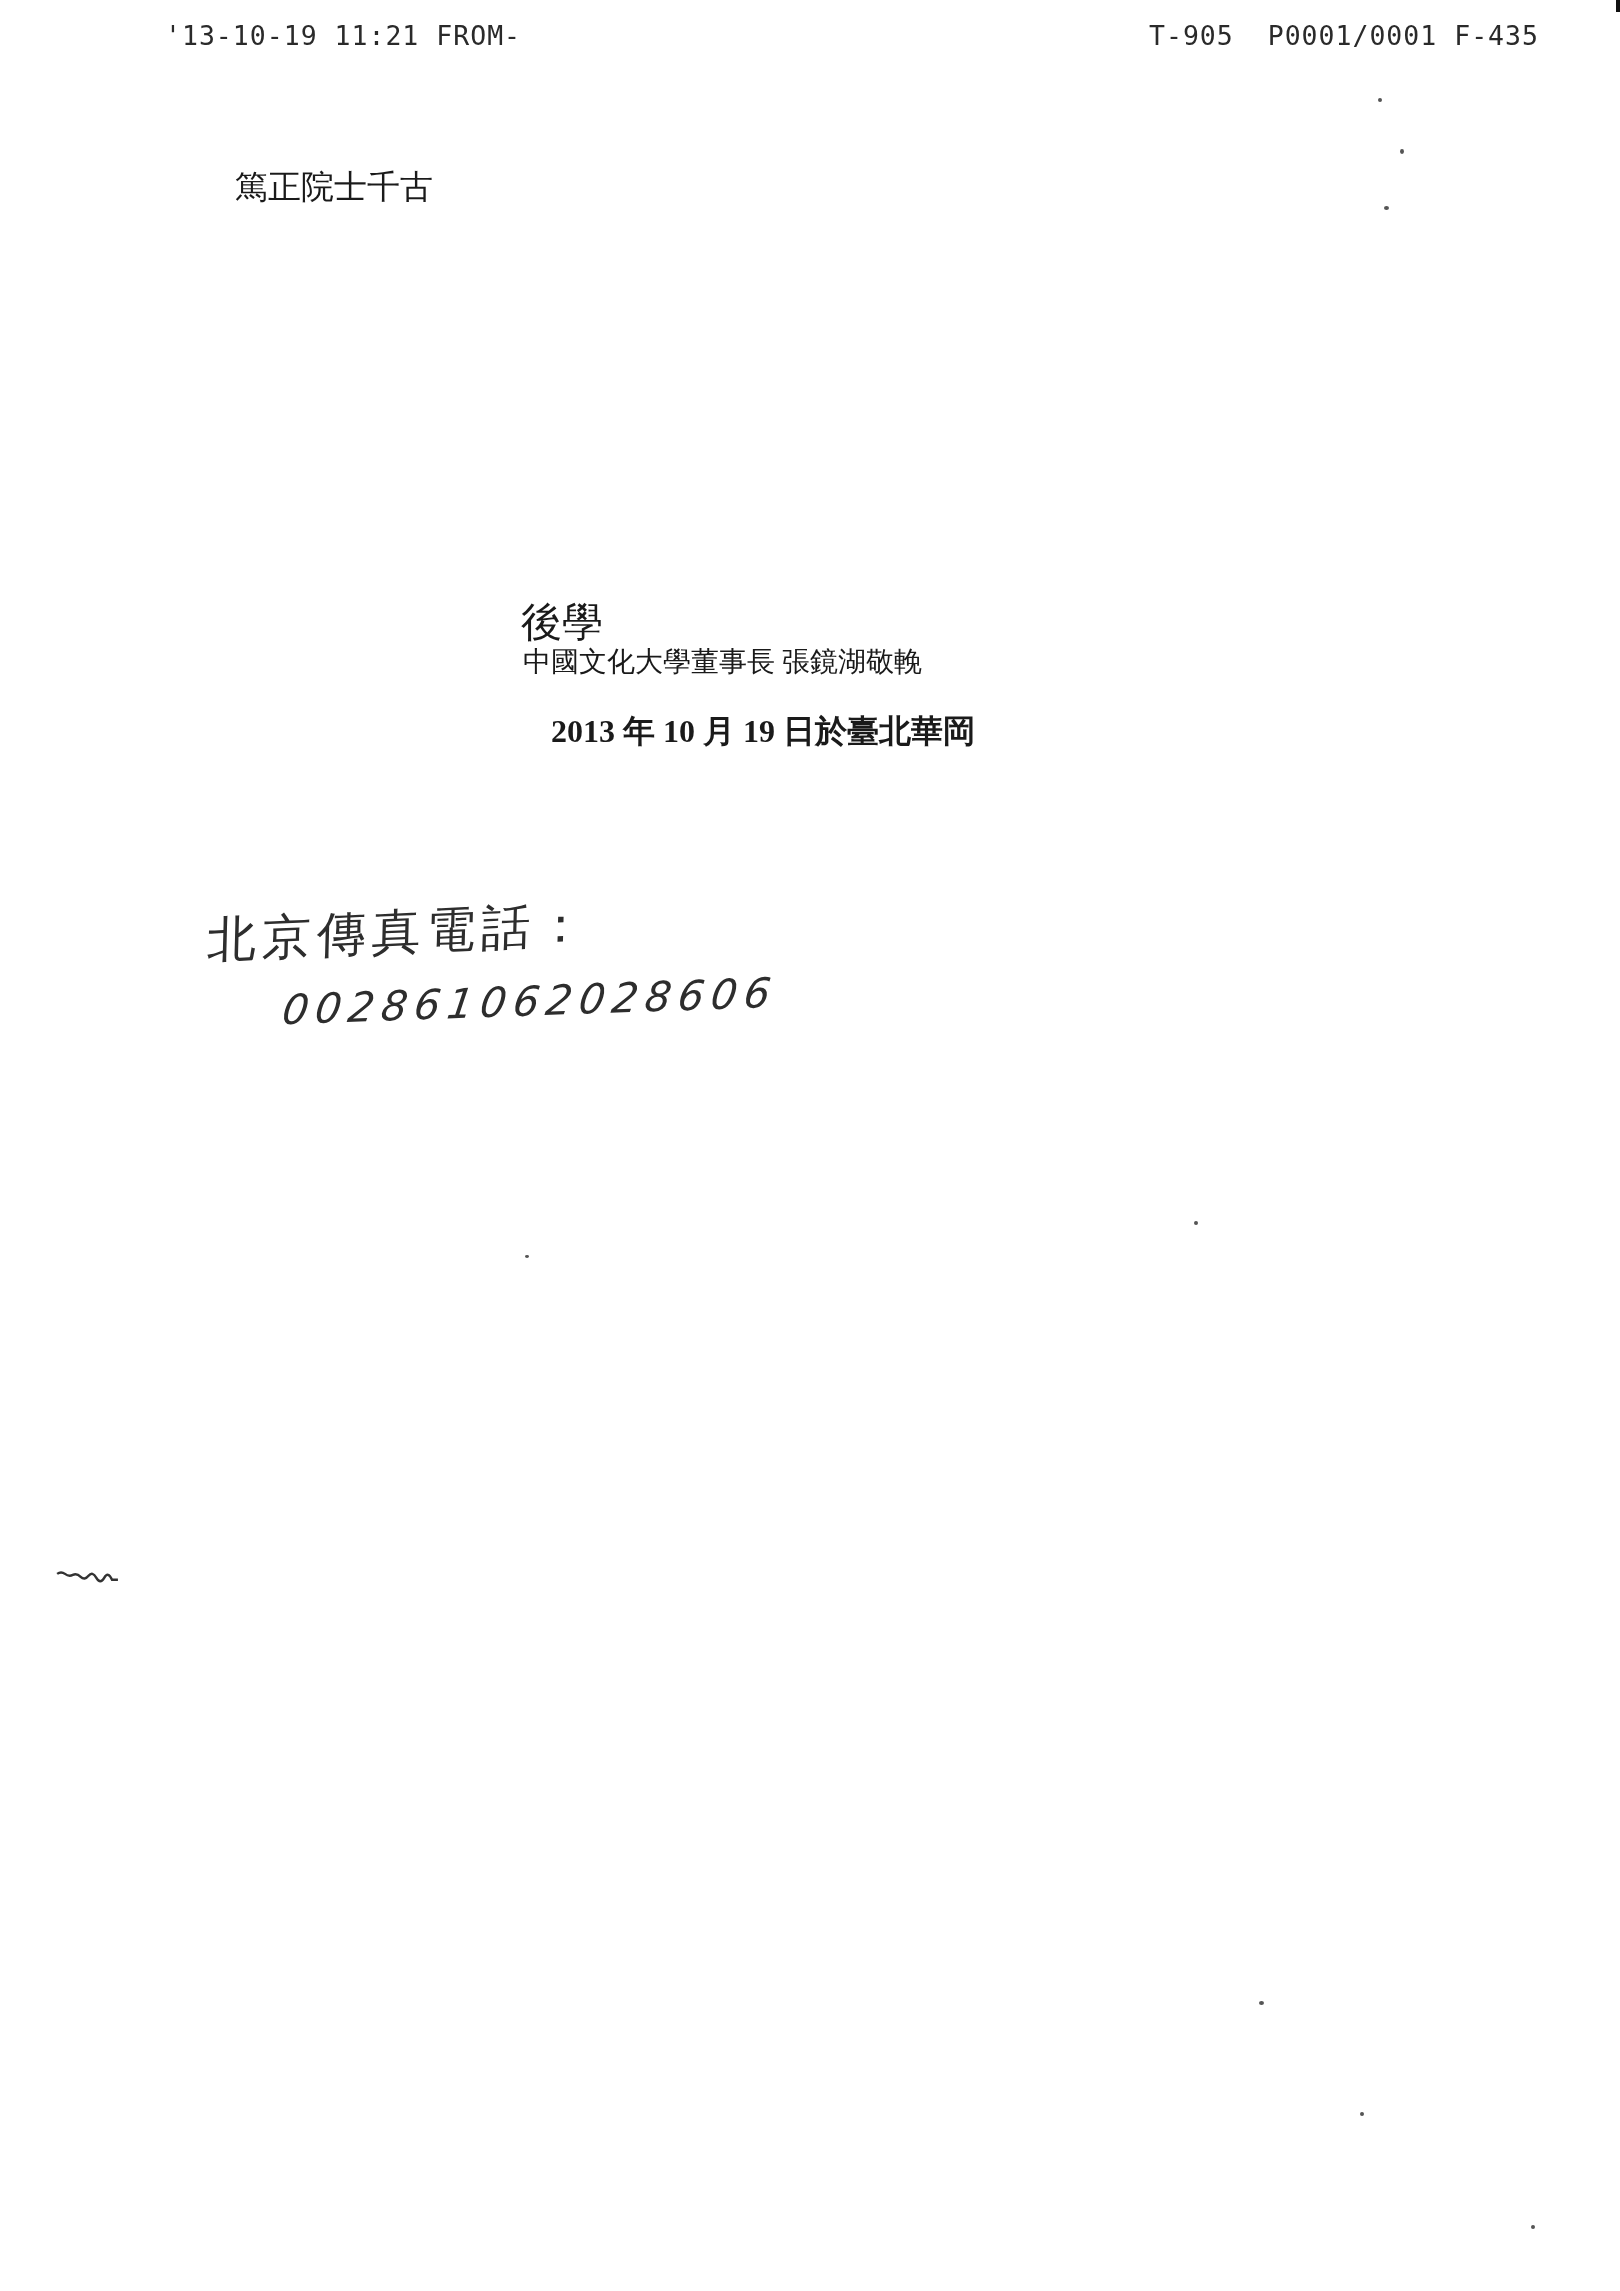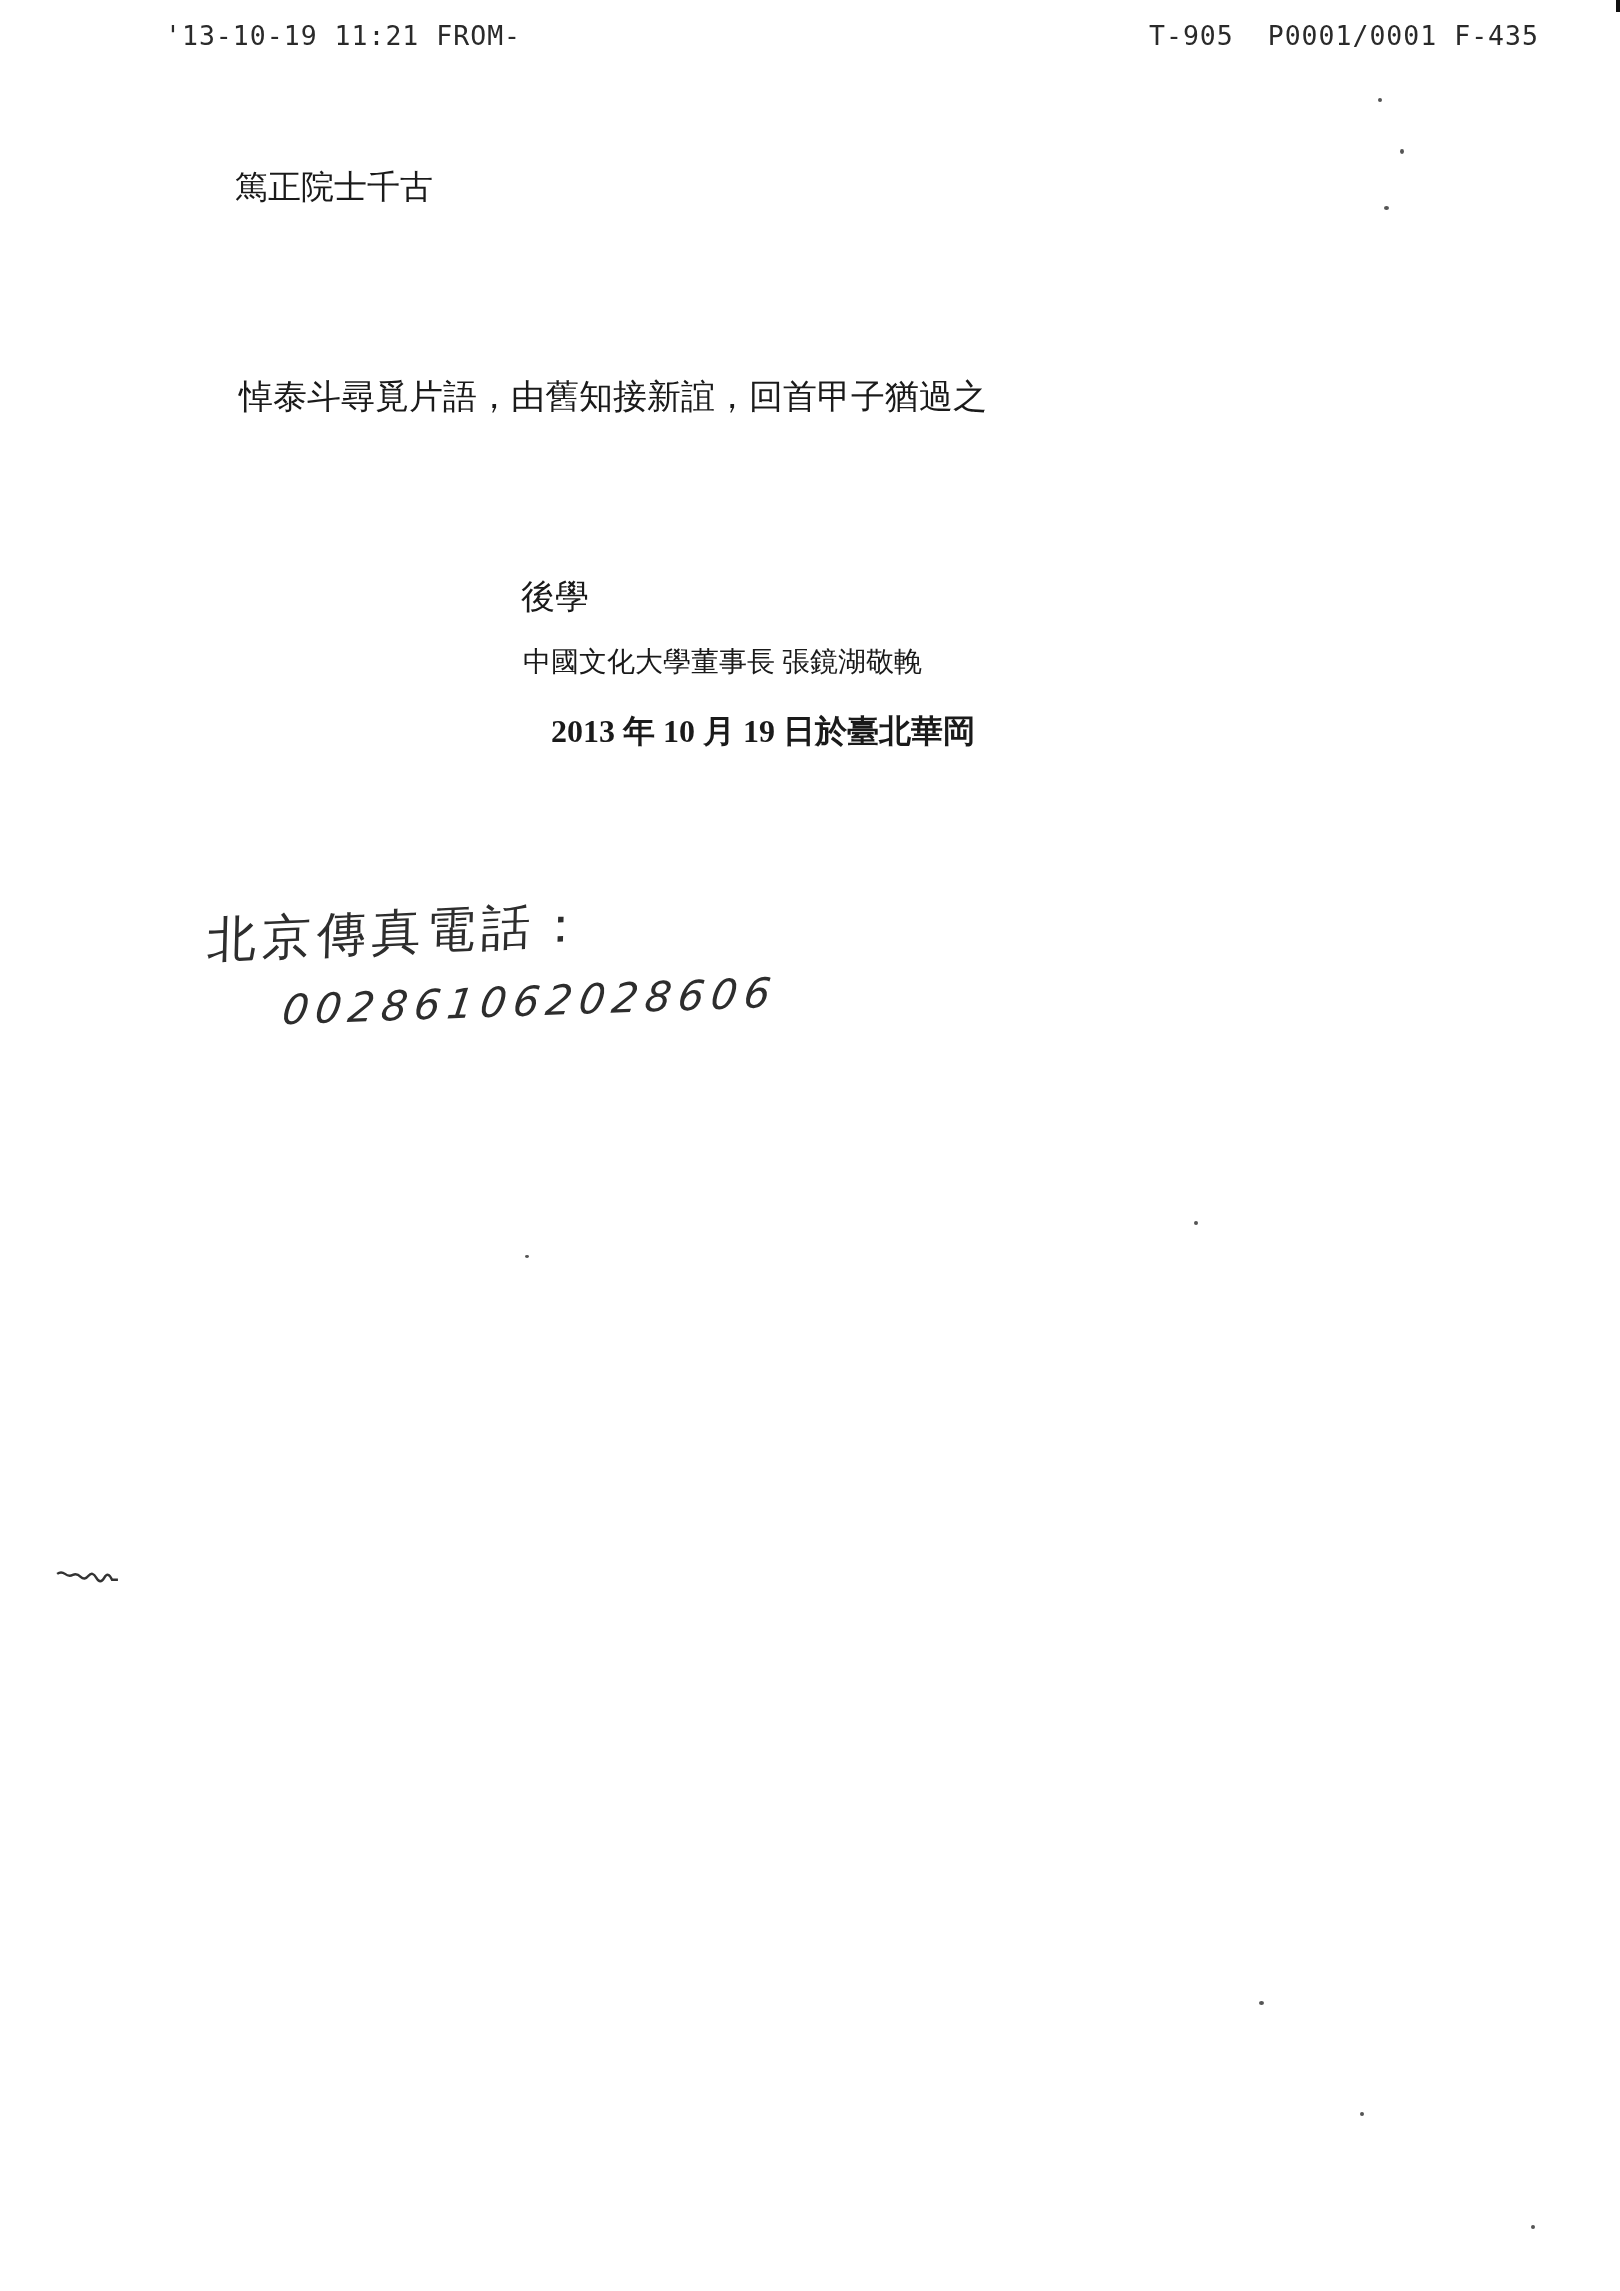--- a/index.html
+++ b/index.html
@@ -49,22 +49,22 @@
     top: 306px;
     font-size: 34px;
   }
   #couplet-line-2 {
     left: 220px;
     top: 374px;
     font-size: 34px;
   }
   #signoff-line-1 {
     left: 502px;
-    top: 574px;
-    font-size: 34px;
+    top: 595px;
+    font-size: 41px;
   }
   #signoff-line-2 {
     left: 504px;
     top: 643px;
     font-size: 28px;
   }
   #signoff-line-3 {
     left: 532px;
     top: 710px;
     font-size: 32px;
@@ -120,21 +120,20 @@
 <body>
 
 <div id="fax-page">
 
   <div id="fax-header-left" class="fax-header">'13-10-19 11:21 FROM-</div>
   <div id="fax-header-right" class="fax-header">T-905  P0001/0001 F-435</div>
 
   <div id="salutation" class="cjk">篤正院士千古</div>
 
 
-  <div id="couplet-line-2" class="cjk">悼泰斗尋覓片語，由舊知接新誼，回首甲子猶過之</div>
 
   <div id="signoff-line-1" class="cjk">後學</div>
 
   <div id="signoff-line-2" class="cjk">中國文化大學董事長 張鏡湖敬輓</div>
 
   <div id="signoff-line-3" class="cjk">2013 年 10 月 19 日於臺北華岡</div>
 
   <div id="hw-label" class="handwriting">北京傳真電話：</div>
 
   <div id="hw-number" class="handwriting">002861062028606</div>

